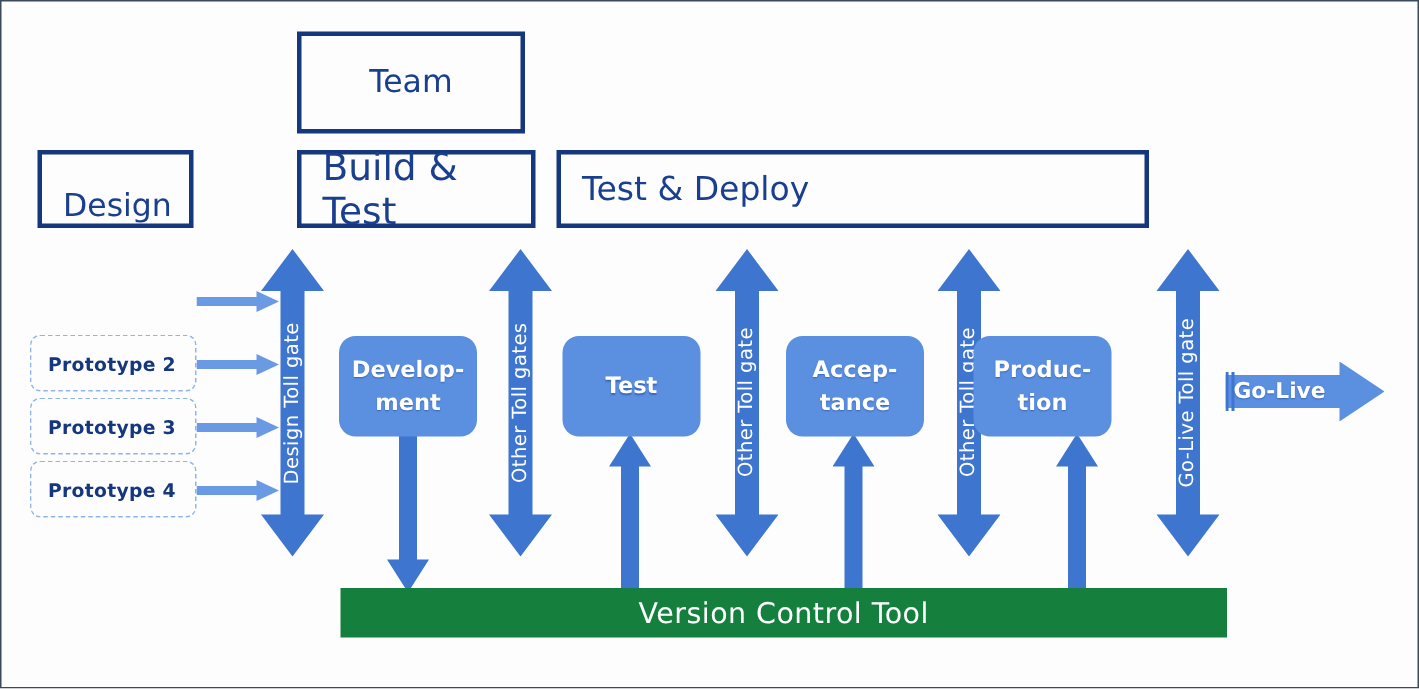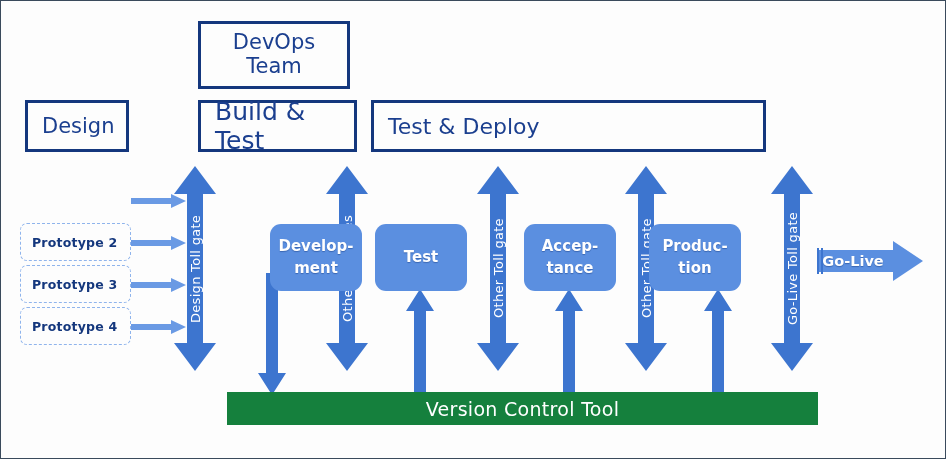--- a/index.html
+++ b/index.html
@@ -128,27 +128,26 @@
     pointer-events: none;
   }
 </style>
 </head>
 <body>
 
 <div id="canvas">
 
   <div class="obox center" style="left:197px; top:20px; width:152px; height:68px; font-size:21px; line-height:1.12;">
     <div>
-      <div>DevOps</div>
       <div>Team</div>
     </div>
   </div>
 
 
-  <div class="obox left" style="left:24px; top:99px; width:104px; height:52px; font-size:21px;">
+  <div class="obox left" style="left:24px; top:99px; width:104px; height:52px; font-size:21px;align-items:flex-end;">
     <span>Design</span>
   </div>
 
   <div class="obox left" style="left:197px; top:99px; width:159px; height:52px; font-size:25px;">
     <span>Build &amp; Test</span>
   </div>
 
   <div class="obox left" style="left:370px; top:99px; width:395px; height:52px; font-size:22px;">
     <span>Test &amp; Deploy</span>
   </div>
@@ -236,21 +235,21 @@
       <polygon points="14,0 28,22 20,22 20,108 8,108 8,22 0,22" fill="#3d75cf"></polygon>
     </svg>
   </div>
 
   <div class="conn" style="left:703px; top:288px; width:28px; height:108px;">
     <svg width="28" height="108" viewBox="0 0 28 108" preserveAspectRatio="none">
       <polygon points="14,0 28,22 20,22 20,108 8,108 8,22 0,22" fill="#3d75cf"></polygon>
     </svg>
   </div>
 
-  <div class="stage" style="left:225px; top:223px; width:92px; height:67px;margin-left:44px;">
+  <div class="stage" style="left:225px; top:223px; width:92px; height:67px;">
     <span>Develop-</span>
     <span>ment</span>
   </div>
 
   <div class="stage" style="left:374px; top:223px; width:92px; height:67px;">
     <span>Test</span>
   </div>
 
   <div class="stage" style="left:523px; top:223px; width:92px; height:67px;">
     <span>Accep-</span>

